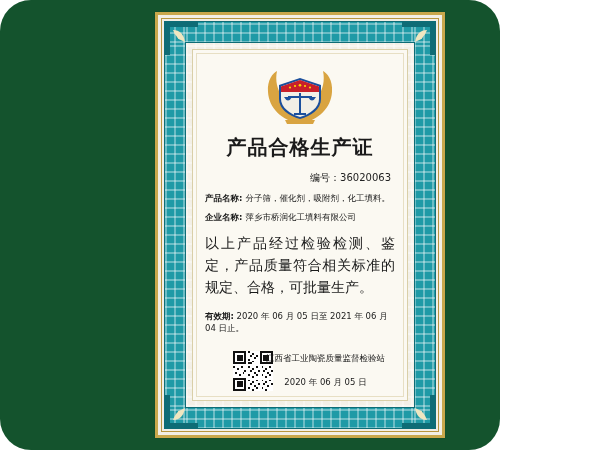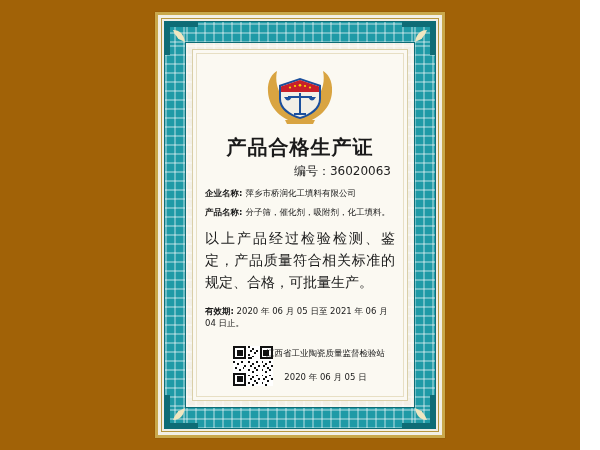--- a/index.html
+++ b/index.html
@@ -5,24 +5,25 @@
   html, body {
     margin: 0;
     padding: 0;
     width: 600px;
     height: 450px;
     background: #ffffff;
     font-family: "Liberation Sans", sans-serif;
   }
   #stage {
     position: relative;
-    width: 580px;
+    width: 500px;
     height: 450px;
-    background: #a16207;
+    background: #14532d;
     overflow: hidden;
+    border-radius: 31px;
   }
 
   
   .cert {
     position: absolute;
     left: 155px;
     top: 12px;
     width: 290px;
     height: 426px;
     background: #f2efe6;
@@ -123,23 +124,23 @@
     font-size: 20px;
     font-weight: bold;
     color: #1a1a1a;
     letter-spacing: 1px;
     margin-top: 8px;
   }
 
   .code-row {
     text-align: right;
     font-family: "DejaVu Sans", sans-serif;
-    font-size: 12px;
+    font-size: 10px;
     color: #222;
-    margin-top: 2px;
+    margin-top: 10px;
     padding-right: 4px;
   }
 
   .field {
     font-family: "DejaVu Sans", sans-serif;
     font-size: 8.5px;
     color: #1a1a1a;
     margin-top: 7px;
     line-height: 1.45;
     display: flex;
@@ -268,27 +269,27 @@
         </svg>
       </div>
 
       <div class="title">产品合格生产证</div>
 
       <div class="code-row">
         <span>编号：</span><span>36020063</span>
       </div>
 
       <div class="field">
+        <span class="label">产品名称:</span>
+        <span class="value">分子筛，催化剂，吸附剂，化工填料。</span>
+      </div>
+
+      <div class="field">
         <span class="label">企业名称:</span>
         <span class="value">萍乡市桥润化工填料有限公司</span>
-      </div>
-
-      <div class="field">
-        <span class="label">产品名称:</span>
-        <span class="value">分子筛，催化剂，吸附剂，化工填料。</span>
       </div>
 
       <div class="para">以上产品经过检验检测、鉴定，产品质量符合相关标准的规定、合格，可批量生产。</div>
 
       <div class="valid">
         <span class="label">有效期:</span>
         <span>2020 年 06 月 05 日至 2021 年 06 月 04 日止。</span>
       </div>
 
       <div class="footer">

